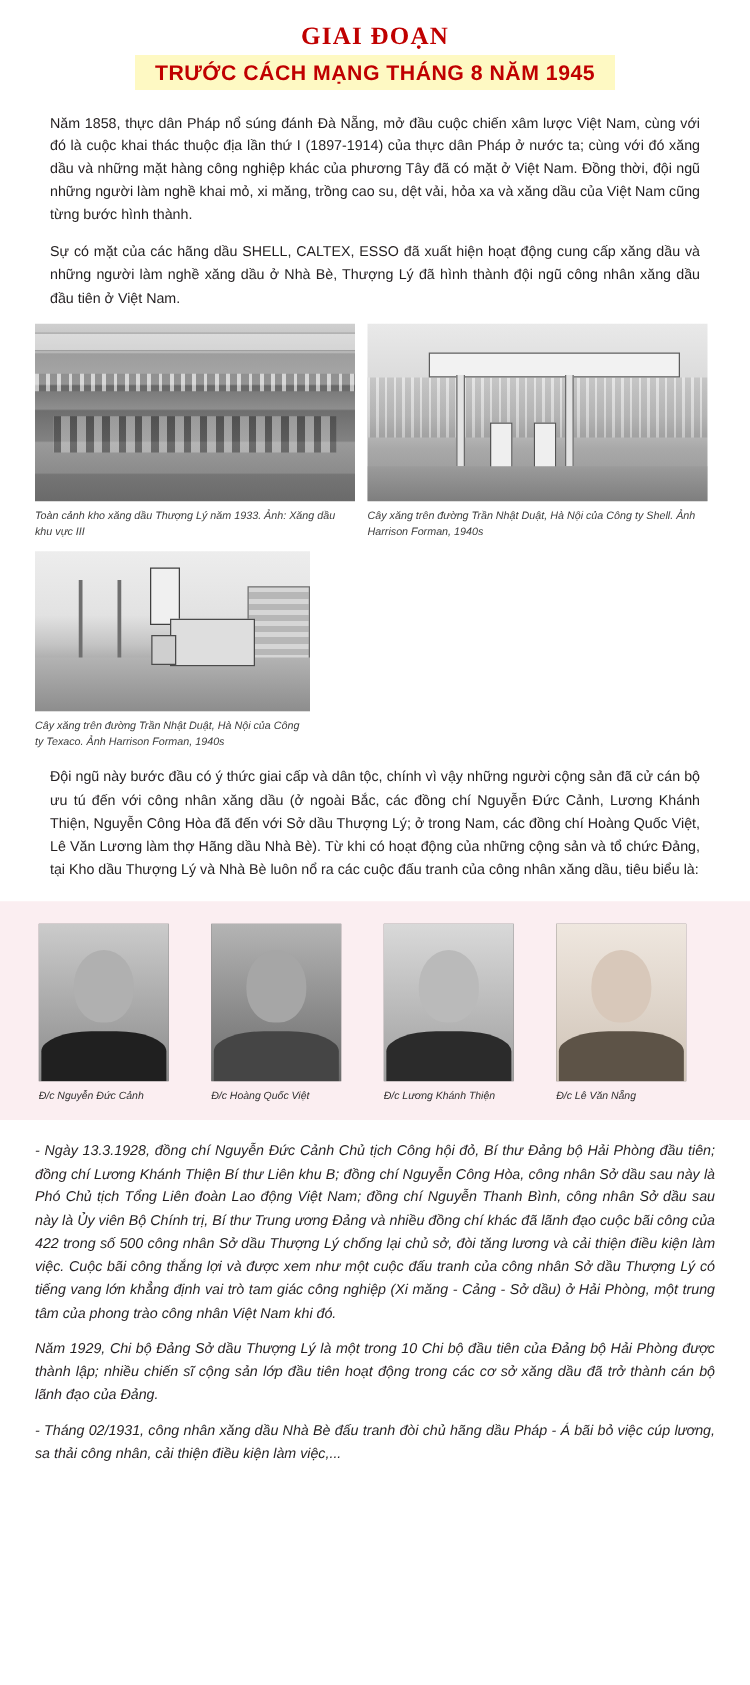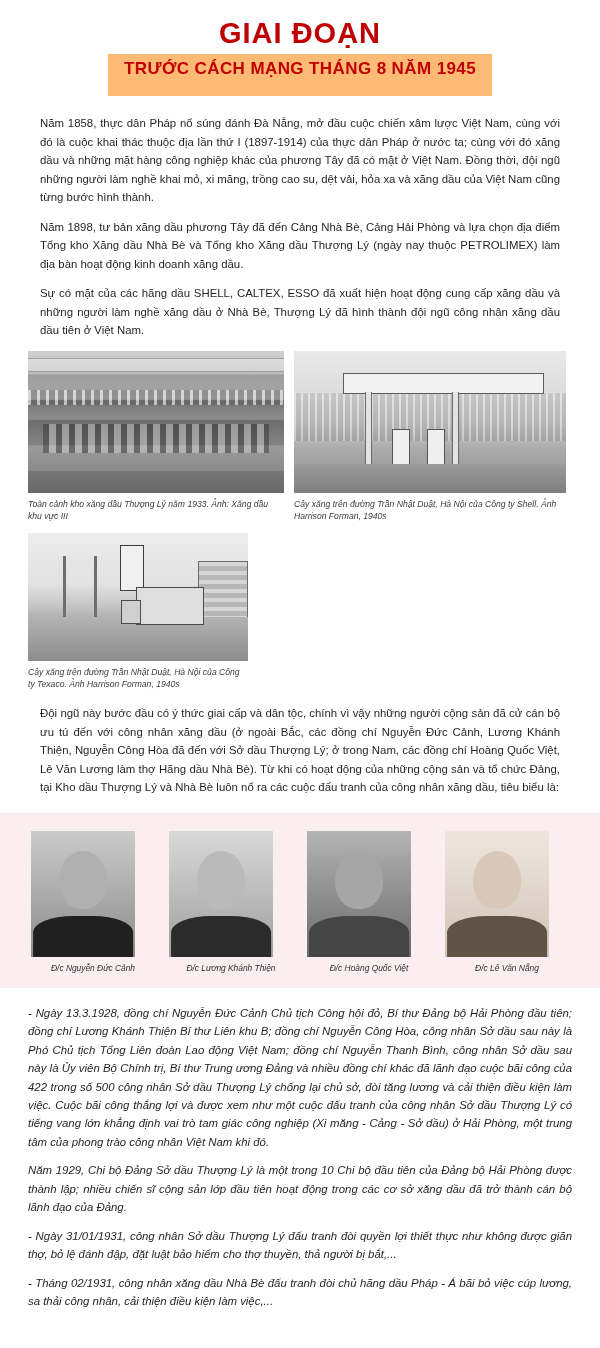--- a/index.html
+++ b/index.html
@@ -20,31 +20,32 @@
     position: relative;
     padding-bottom: 10px;
   }
 
   
   .header {
     padding: 18px 0 6px 0;
     text-align: center;
   }
   .header-line1 {
-    font-size: 29px;
+    font-size: 20px;
     font-weight: bold;
     letter-spacing: 1px;
     color: #c00000;
     line-height: 1.1;
     margin-bottom: 4px;
+    font-family: Liberation Serif, serif;
   }
   .header-line2-wrap {
     display: inline-block;
-    background: #fdba74;
-    padding: 5px 16px 18px 16px;
+    background: #fef9c3;
+    padding: 5px 16px 3px 16px;
   }
   .header-line2 {
     font-size: 17px;
     font-weight: bold;
     color: #c00000;
     letter-spacing: 0.4px;
     line-height: 1.15;
     white-space: nowrap;
   }
 
@@ -234,21 +235,21 @@
     margin-top: 16px;
     padding: 18px 0 14px 0;
   }
   .portrait-row {
     display: flex;
     justify-content: center;
     gap: 14px;
   }
   .portrait-cell {
     width: 124px;
-    text-align: center;
+    text-align: left;
   }
   .portrait-img {
     width: 104px;
     height: 126px;
     position: relative;
     overflow: hidden;
     background: #6d6d68;
   }
   .portrait-cap {
     font-size: 8.4px;
@@ -298,21 +299,20 @@
 
   <div class="header">
     <div class="header-line1">GIAI ĐOẠN</div>
     <div class="header-line2-wrap">
       <div class="header-line2">TRƯỚC CÁCH MẠNG THÁNG 8 NĂM 1945</div>
     </div>
   </div>
 
   <div class="content intro">
     <p class="para">Năm 1858, thực dân Pháp nổ súng đánh Đà Nẵng, mở đầu cuộc chiến xâm lược Việt Nam, cùng với đó là cuộc khai thác thuộc địa lần thứ I (1897-1914) của thực dân Pháp ở nước ta; cùng với đó xăng dầu và những mặt hàng công nghiệp khác của phương Tây đã có mặt ở Việt Nam. Đồng thời, đội ngũ những người làm nghề khai mỏ, xi măng, trồng cao su, dệt vải, hỏa xa và xăng dầu của Việt Nam cũng từng bước hình thành.</p>
-    <p class="para">Năm 1898, tư bản xăng dầu phương Tây đã đến Cảng Nhà Bè, Cảng Hải Phòng và lựa chọn địa điểm Tổng kho Xăng dầu Nhà Bè và Tổng kho Xăng dầu Thượng Lý (ngày nay thuộc PETROLIMEX) làm địa bàn hoạt động kinh doanh xăng dầu.</p>
     <p class="para">Sự có mặt của các hãng dầu SHELL, CALTEX, ESSO đã xuất hiện hoạt động cung cấp xăng dầu và những người làm nghề xăng dầu ở Nhà Bè, Thượng Lý đã hình thành đội ngũ công nhân xăng dầu đầu tiên ở Việt Nam.</p>
   </div>
 
   <div class="photo-row row1">
     <div class="photo-cell w-left1">
       <div class="photo h1 bw ph-depot">
         <div class="tbar"></div>
       </div>
       <div class="caption">Toàn cảnh kho xăng dầu Thượng Lý năm 1933. Ảnh: Xăng dầu khu vực III</div>
     </div>
@@ -357,54 +357,53 @@
               <div class="bgv"></div>
               <div class="head"></div>
               <div class="shoulders"></div>
             </div>
         </div>
         <div class="portrait-cap">Đ/c Nguyễn Đức Cảnh</div>
       </div>
 
       <div class="portrait-cell">
         <div class="portrait-img bw">
+          <div class="pt pt-c">
+              <div class="bgv"></div>
+              <div class="head"></div>
+              <div class="shoulders"></div>
+            </div>
+        </div>
+        <div class="portrait-cap">Đ/c Hoàng Quốc Việt</div>
+      </div>
+
+      <div class="portrait-cell">
+        <div class="portrait-img bw">
           <div class="pt pt-b">
               <div class="bgv"></div>
               <div class="head"></div>
               <div class="shoulders"></div>
             </div>
         </div>
         <div class="portrait-cap">Đ/c Lương Khánh Thiện</div>
-      </div>
-
-      <div class="portrait-cell">
-        <div class="portrait-img bw">
-          <div class="pt pt-c">
-              <div class="bgv"></div>
-              <div class="head"></div>
-              <div class="shoulders"></div>
-            </div>
-        </div>
-        <div class="portrait-cap">Đ/c Hoàng Quốc Việt</div>
       </div>
 
       <div class="portrait-cell">
         <div class="portrait-img">
           <div class="pt pt-d">
               <div class="bgv"></div>
               <div class="head"></div>
               <div class="shoulders"></div>
             </div>
         </div>
         <div class="portrait-cap">Đ/c Lê Văn Nẵng</div>
       </div>
 
     </div>
   </div>
 
   <div class="lower">
     <p class="para">- Ngày 13.3.1928, đồng chí Nguyễn Đức Cảnh Chủ tịch Công hội đỏ, Bí thư Đảng bộ Hải Phòng đầu tiên; đồng chí Lương Khánh Thiện Bí thư Liên khu B; đồng chí Nguyễn Công Hòa, công nhân Sở dầu sau này là Phó Chủ tịch Tổng Liên đoàn Lao động Việt Nam; đồng chí Nguyễn Thanh Bình, công nhân Sở dầu sau này là Ủy viên Bộ Chính trị, Bí thư Trung ương Đảng và nhiều đồng chí khác đã lãnh đạo cuộc bãi công của 422 trong số 500 công nhân Sở dầu Thượng Lý chống lại chủ sở, đòi tăng lương và cải thiện điều kiện làm việc. Cuộc bãi công thắng lợi và được xem như một cuộc đấu tranh của công nhân Sở dầu Thượng Lý có tiếng vang lớn khẳng định vai trò tam giác công nghiệp (Xi măng - Cảng - Sở dầu) ở Hải Phòng, một trung tâm của phong trào công nhân Việt Nam khi đó.</p>
     <p class="para">Năm 1929, Chi bộ Đảng Sở dầu Thượng Lý là một trong 10 Chi bộ đầu tiên của Đảng bộ Hải Phòng được thành lập; nhiều chiến sĩ cộng sản lớp đầu tiên hoạt động trong các cơ sở xăng dầu đã trở thành cán bộ lãnh đạo của Đảng.</p>
-    <p class="para">- Ngày 31/01/1931, công nhân Sở dầu Thượng Lý đấu tranh đòi quyền lợi thiết thực như không được giãn thợ, bỏ lệ đánh đập, đặt luật bảo hiểm cho thợ thuyền, thả người bị bắt,...</p>
     <p class="para">- Tháng 02/1931, công nhân xăng dầu Nhà Bè đấu tranh đòi chủ hãng dầu Pháp - Á bãi bỏ việc cúp lương, sa thải công nhân, cải thiện điều kiện làm việc,...</p>
   </div>
 
 </div>
 
 </body></html>

